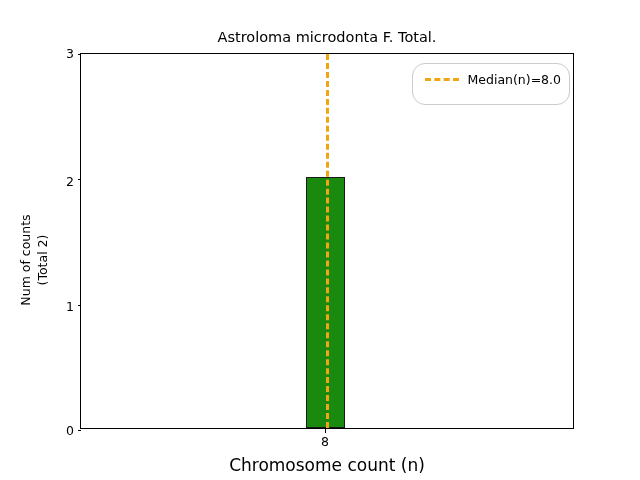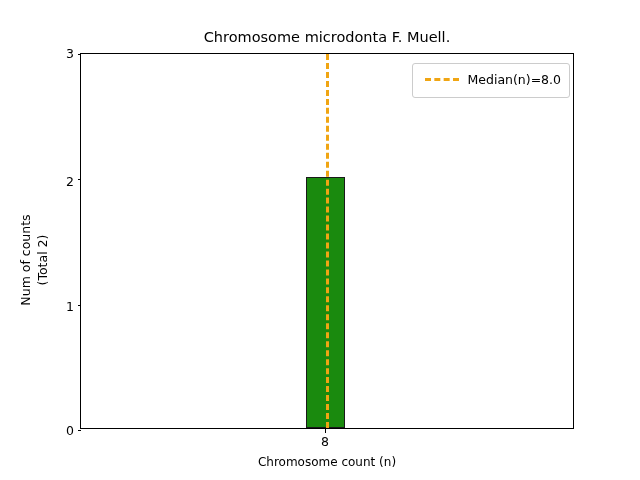--- a/index.html
+++ b/index.html
@@ -92,21 +92,21 @@
     transform: translateX(-50%);
   }
 
   
   #xlabel {
     position: absolute;
     left: 80px;
     top: 455px;
     width: 494px;
     text-align: center;
-    font-size: 12px;
+    font-size: 17px;
     color: #000000;
     white-space: nowrap;
   }
   #ylabel {
     position: absolute;
     left: 0px;
     top: 0px;
     width: 376px;
     height: 38px;
     transform: translate(-152px, 241px) rotate(-90deg);
@@ -119,23 +119,23 @@
   }
 
   
   #legend {
     position: absolute;
     left: 331px;
     top: 9px;
     width: 158px;
     box-sizing: border-box;
     border: 1px solid #cccccc;
-    border-radius: 3px;
+    border-radius: 13px;
     background: #ffffff;
-    padding: 6px 8px 9px 8px;
+    padding: 6px 8px 16px 8px;
     font-size: 12.5px;
     color: #000000;
   }
   .legend-row {
     display: flex;
     align-items: center;
     justify-content: flex-end;
     height: 18px;
   }
   .legend-sample {
@@ -150,21 +150,21 @@
   }
   .legend-row-2 {
     justify-content: flex-end;
   }
 </style>
 </head>
 <body>
 
 <div id="figure">
 
-  <div id="chart-title">Chromosome microdonta F. Muell.</div>
+  <div id="chart-title">Astroloma microdonta F. Total.</div>
 
   <div class="ytick-label" style="top:423px; left:52px; width:22px;">0</div>
   <div class="ytick-label" style="top:299px; left:52px; width:22px;">1</div>
   <div class="ytick-label" style="top:174px; left:52px; width:22px;">2</div>
   <div class="ytick-label" style="top:46px; left:52px; width:22px;">3</div>
 
   <div class="xtick-mark" style="left:325px;"></div>
   <div class="xtick-label" style="left:325px;">8</div>
 
   <div id="xlabel">Chromosome count (n)</div>

